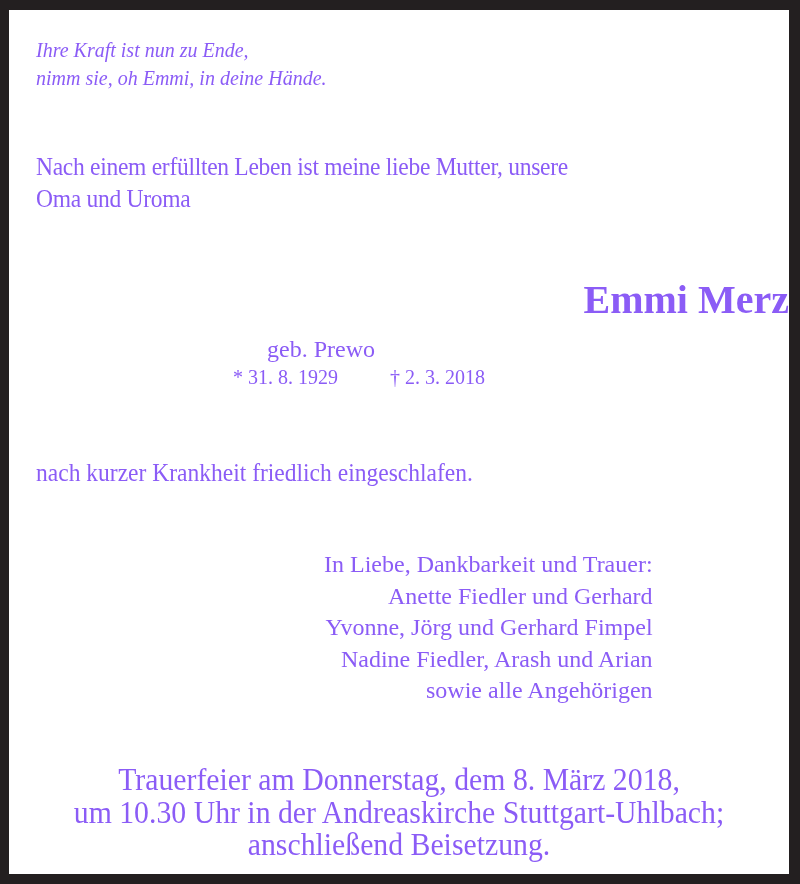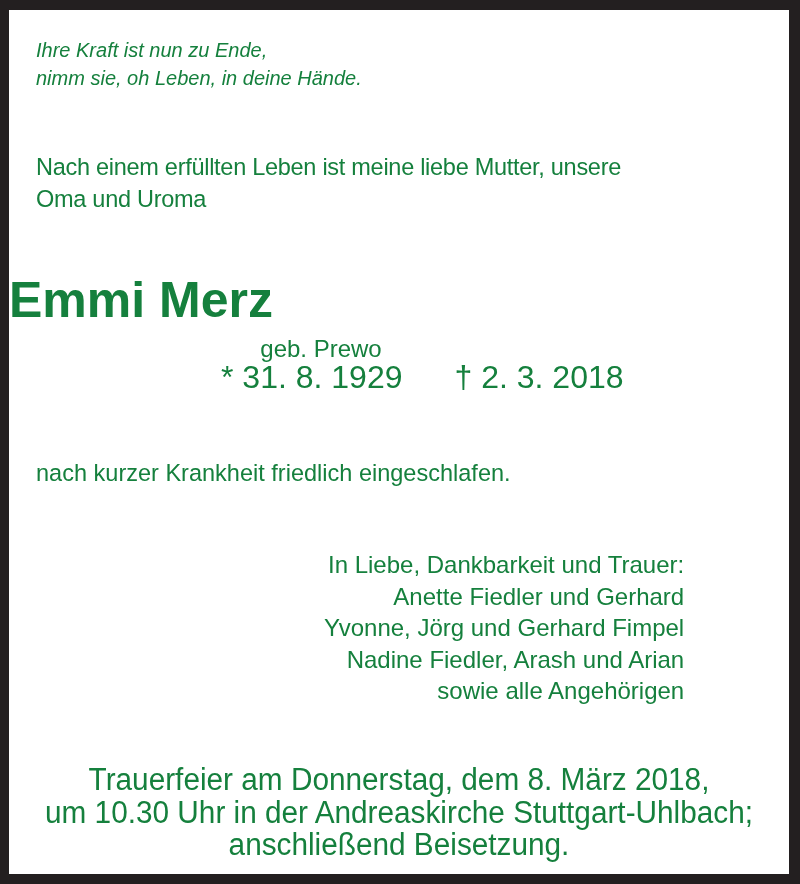--- a/index.html
+++ b/index.html
@@ -13,22 +13,22 @@
       position: relative;
       overflow: hidden;
     }
     .frame {
       position: absolute;
       left: 9px;
       top: 10px;
       width: 780px;
       height: 864px;
       background: #ffffff;
-      color: #15803d;
-      font-family: Liberation Sans, sans-serif;
+      color: #8b5cf6;
+      font-family: Liberation Serif, serif;
     }
     .abs { position: absolute; white-space: nowrap; }
     .verse {
       left: 27px;
       top: 26px;
       font-style: italic;
       font-size: 20px;
       line-height: 28px;
     }
     .verse div { display: block; }
@@ -38,37 +38,37 @@
       font-size: 24.5px;
       line-height: 32px;
       letter-spacing: -0.3px;
       transform: scaleX(0.96);
       transform-origin: left top;
     }
     .name {
       left: 0;
       width: 780px;
       top: 262px;
-      text-align: left;
+      text-align: right;
       font-weight: bold;
-      font-size: 50px;
+      font-size: 40px;
       line-height: 56px;
     }
     .maiden {
       left: 0;
       width: 624px;
       top: 325px;
       text-align: center;
       font-size: 24px;
       line-height: 28px;
     }
     .dates {
-      left: 212px;
+      left: 224px;
       top: 352px;
-      font-size: 32px;
+      font-size: 20px;
       line-height: 30px;
     }
     .dates span { display: inline-block; }
     .dates .gap { width: 52px; }
     .peaceful {
       left: 27px;
       top: 447px;
       font-size: 24.5px;
       line-height: 32px;
       transform: scaleX(0.96);
@@ -95,21 +95,21 @@
       transform: scaleX(0.96);
     }
   </style>
 </head>
 <body>
 
 <div class="frame">
 
   <div class="abs verse">
     <div>Ihre Kraft ist nun zu Ende,</div>
-    <div>nimm sie, oh Leben, in deine Hände.</div>
+    <div>nimm sie, oh Emmi, in deine Hände.</div>
   </div>
 
   <div class="abs intro">
     <div>Nach einem erfüllten Leben ist meine liebe Mutter, unsere</div>
     <div>Oma und Uroma</div>
   </div>
 
   <div class="abs name">Emmi Merz</div>
 
   <div class="abs maiden">geb. Prewo</div>

